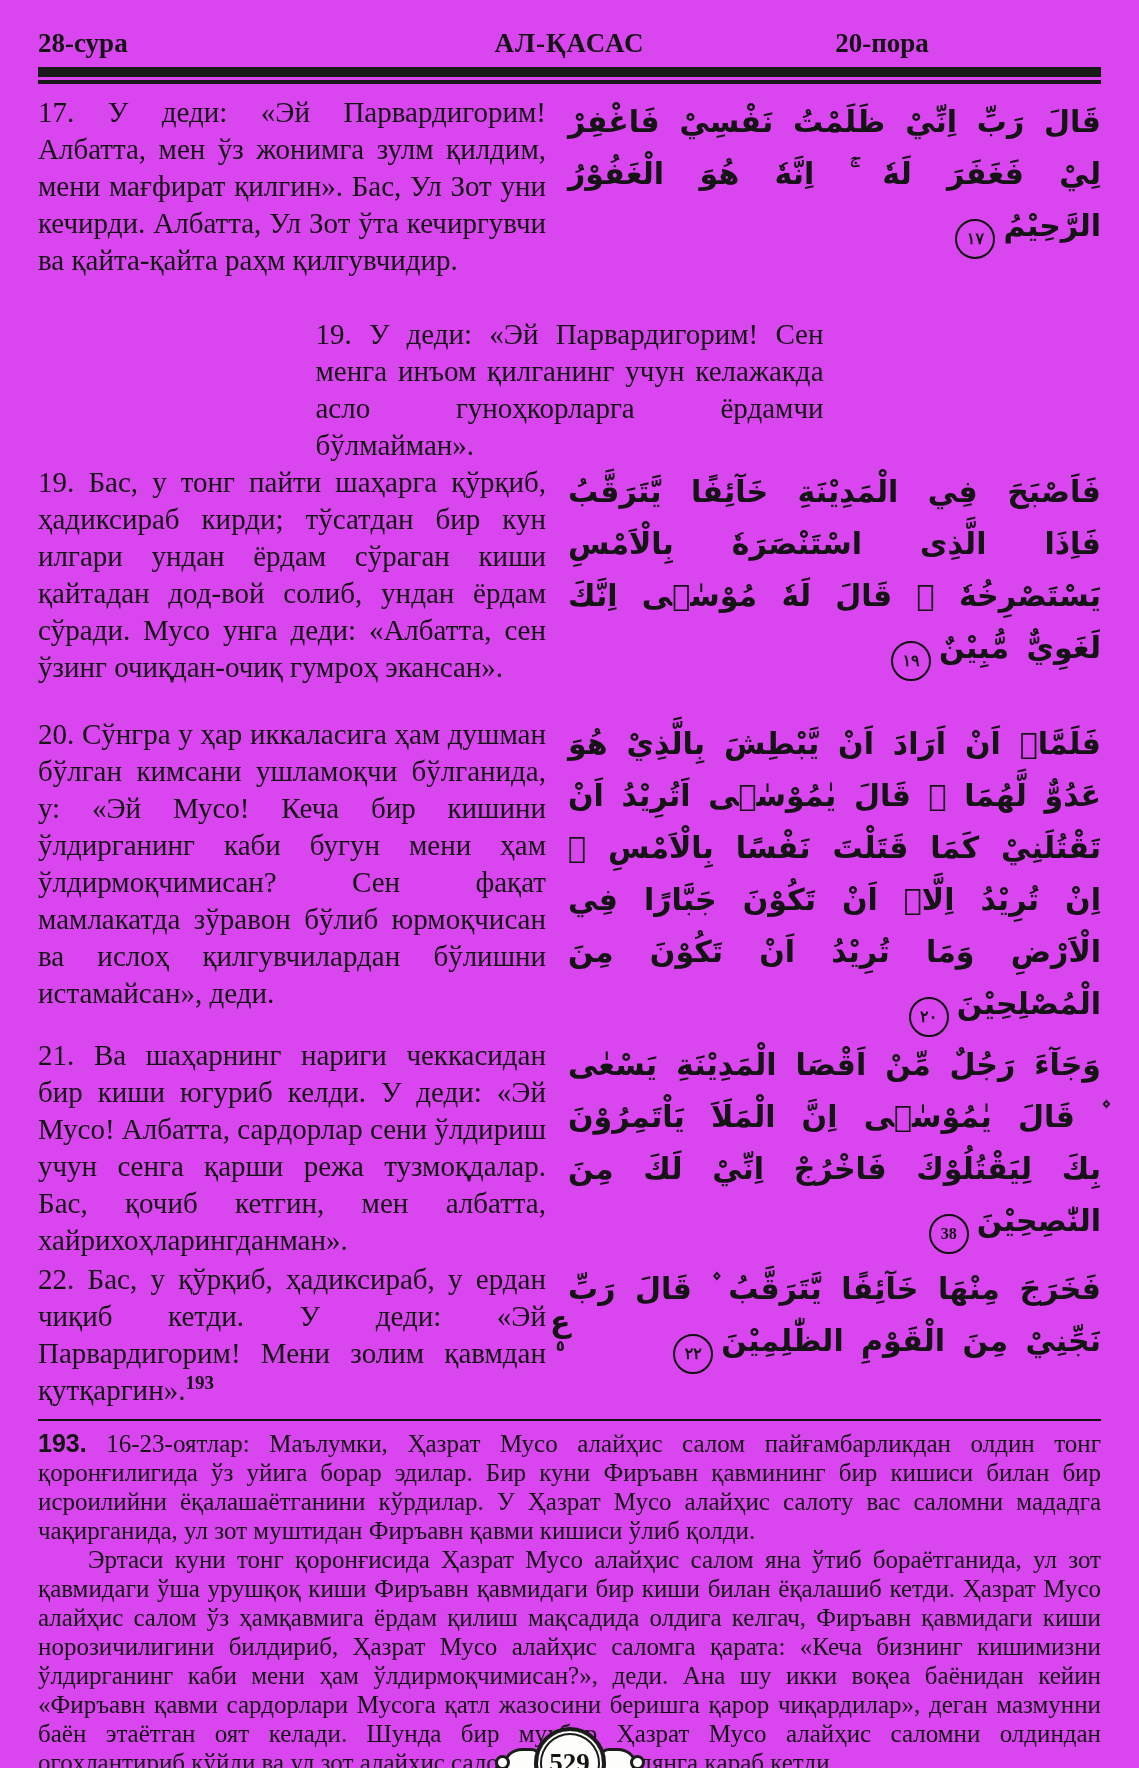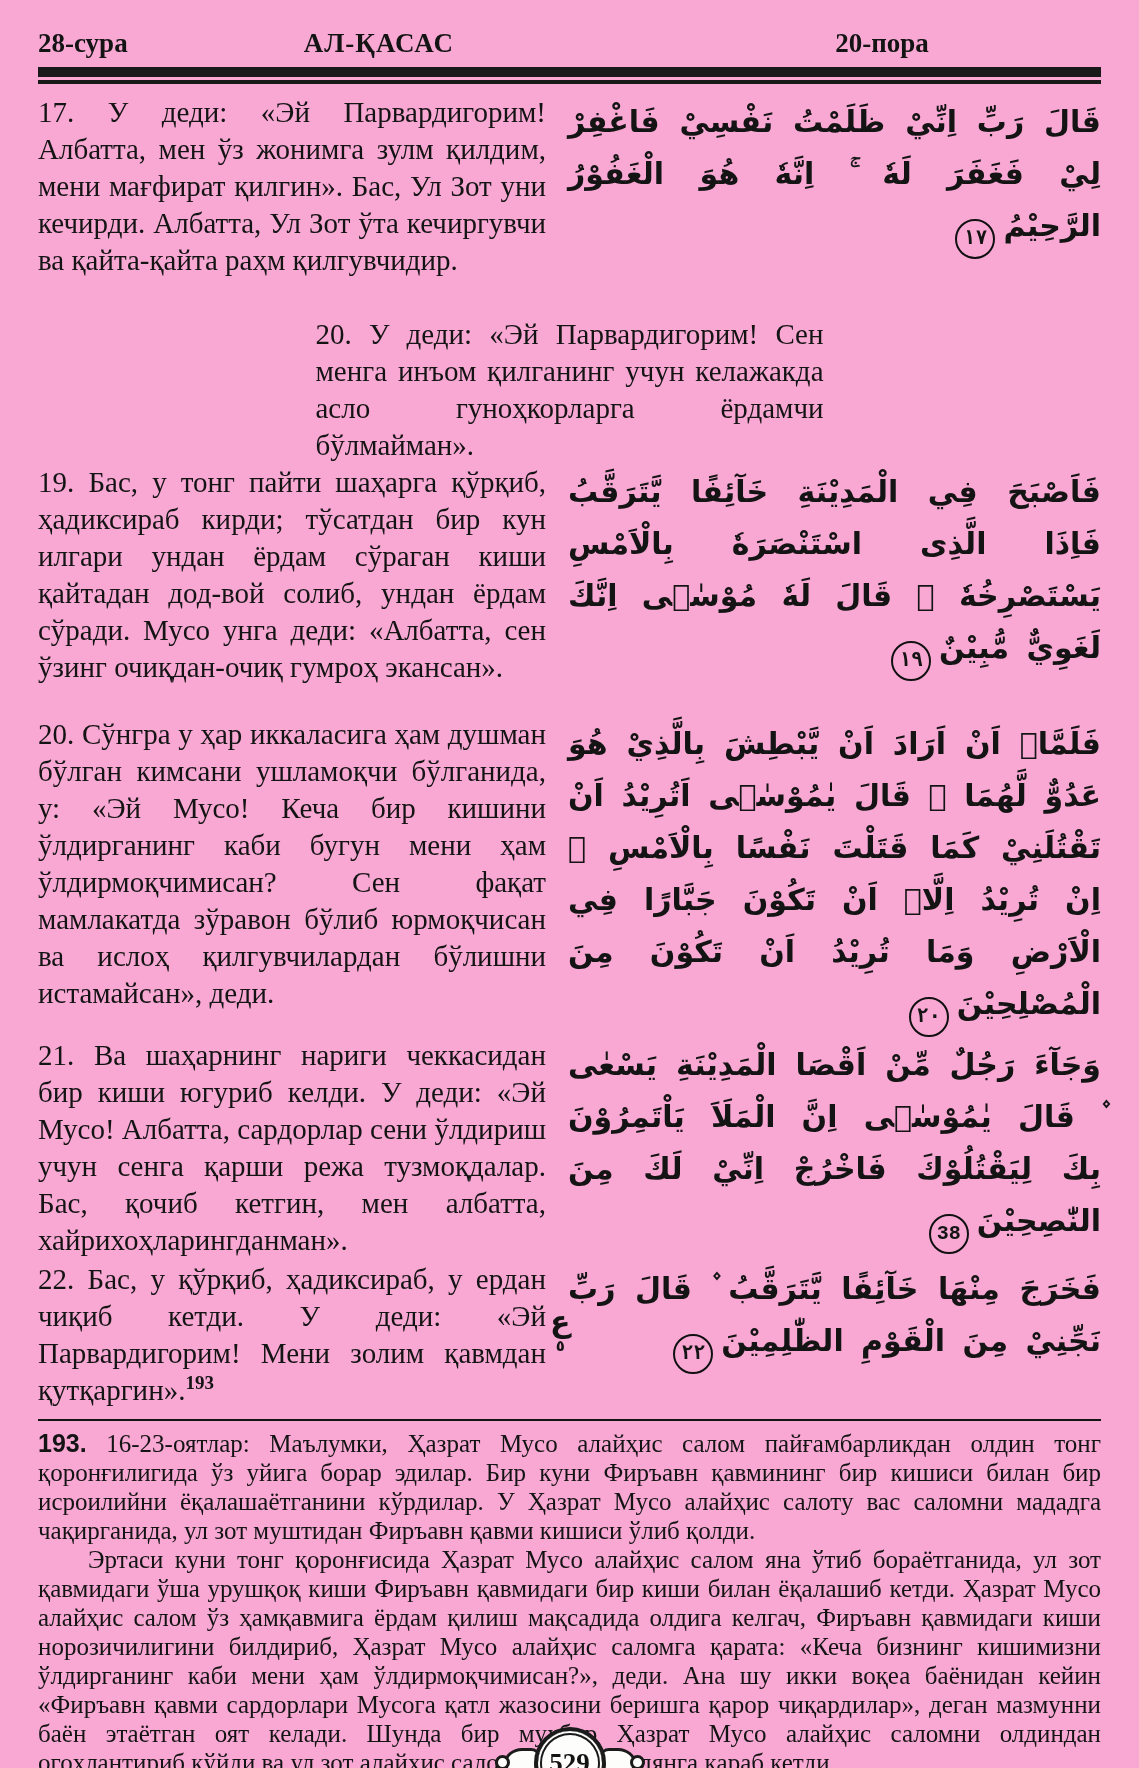--- a/index.html
+++ b/index.html
@@ -1,33 +1,33 @@
 <!DOCTYPE html>
 <html lang="uz"><head>
 <meta charset="utf-8">
 <style>
   html,body{margin:0;padding:0;background:#e8e8e8;}
   .page{
     position:relative;
     width:1139px;height:1768px;
-    background:#f9a8d4;
+    background:#d946ef;
     box-sizing:border-box;
     padding:28px 38px 0 38px;
     overflow:hidden;
     color:#141414;
     font-family:"Liberation Serif", serif;
   }
   
   .header{
     display:flex;align-items:baseline;
     font-weight:bold;font-size:27px;
     margin-bottom:8px;
   }
   .header .h-left{flex:1;text-align:left;}
-  .header .h-center{flex:2;letter-spacing:1px;}
+  .header .h-center{flex:2;text-align:center;letter-spacing:1px;}
   .header .h-right{flex:1;text-align:left;}
   .rule-thick{height:10px;background:#191919;}
   .rule-thin{height:4px;background:#191919;margin-top:3px;margin-bottom:10px;}
   
   .content{display:block;}
   .verse-row{display:flex;align-items:flex-start;justify-content:center;}
   .uz{
     width:508px;flex:0 0 508px;
     font-size:29px;line-height:37px;
     text-align:justify;
@@ -45,23 +45,23 @@
     text-align:justify;
     font-family:"DejaVu Sans", sans-serif;
     font-weight:bold;
     font-size:30px;line-height:52px;
     word-spacing:7px;
   }
   .ayah{
     display:inline-flex;align-items:center;justify-content:center;
     width:36px;height:36px;
     border:2.5px solid #111;border-radius:50%;
-    font-size:20px;line-height:1;
+    font-size:16px;line-height:1;
     margin:0 8px;vertical-align:-8px;
-    font-family:Liberation Mono, monospace;
+    font-family:Liberation Serif, serif;
   }
   .row-17{min-height:222px;}
   .row-18{min-height:148px;}
   .row-19{min-height:252px;}
   .row-20{min-height:302px;}
   .row-21{min-height:224px;}
   .ruku{
     position:absolute;left:4px;top:46px;
     display:flex;flex-direction:column;align-items:center;
     font-family:"DejaVu Sans", sans-serif;font-weight:bold;
@@ -130,21 +130,21 @@
       <div class="uz">
         <p>17. У деди: «Эй Парвардигорим! Албатта, мен ўз жонимга зулм қилдим, мени мағфират қилгин». Бас, Ул Зот уни кечирди. Албатта, Ул Зот ўта кечиргувчи ва қайта-қайта раҳм қилгувчидир.</p>
       </div>
       <div class="ar">
         <p><span>قَالَ رَبِّ اِنِّيْ ظَلَمْتُ نَفْسِيْ فَاغْفِرْ لِيْ فَغَفَرَ لَهٗ ۚ اِنَّهٗ هُوَ الْغَفُوْرُ الرَّحِيْمُ</span><span class="ayah">١٧</span></p>
       </div>
     </div>
 
     <div class="verse-row row-18">
       <div class="uz">
-        <p>20. У деди: «Эй Парвардигорим! Сен менга инъом қилганинг учун келажакда асло гуноҳкорларга ёрдамчи бўлмайман».</p>
+        <p>19. У деди: «Эй Парвардигорим! Сен менга инъом қилганинг учун келажакда асло гуноҳкорларга ёрдамчи бўлмайман».</p>
       </div>
     </div>
 
     <div class="verse-row row-19">
       <div class="uz">
         <p>19. Бас, у тонг пайти шаҳарга қўрқиб, ҳадиксираб кирди; тўсатдан бир кун илгари ундан ёрдам сўраган киши қайтадан дод-вой солиб, ундан ёрдам сўради. Мусо унга деди: «Албатта, сен ўзинг очиқдан-очиқ гумроҳ экансан».</p>
       </div>
       <div class="ar">
         <p><span>فَاَصْبَحَ فِي الْمَدِيْنَةِ خَآئِفًا يَّتَرَقَّبُ فَاِذَا الَّذِى اسْتَنْصَرَهٗ بِالْاَمْسِ يَسْتَصْرِخُهٗ ۚ قَالَ لَهٗ مُوْسٰۤى اِنَّكَ لَغَوِيٌّ مُّبِيْنٌ</span><span class="ayah">١٩</span></p>
       </div>

